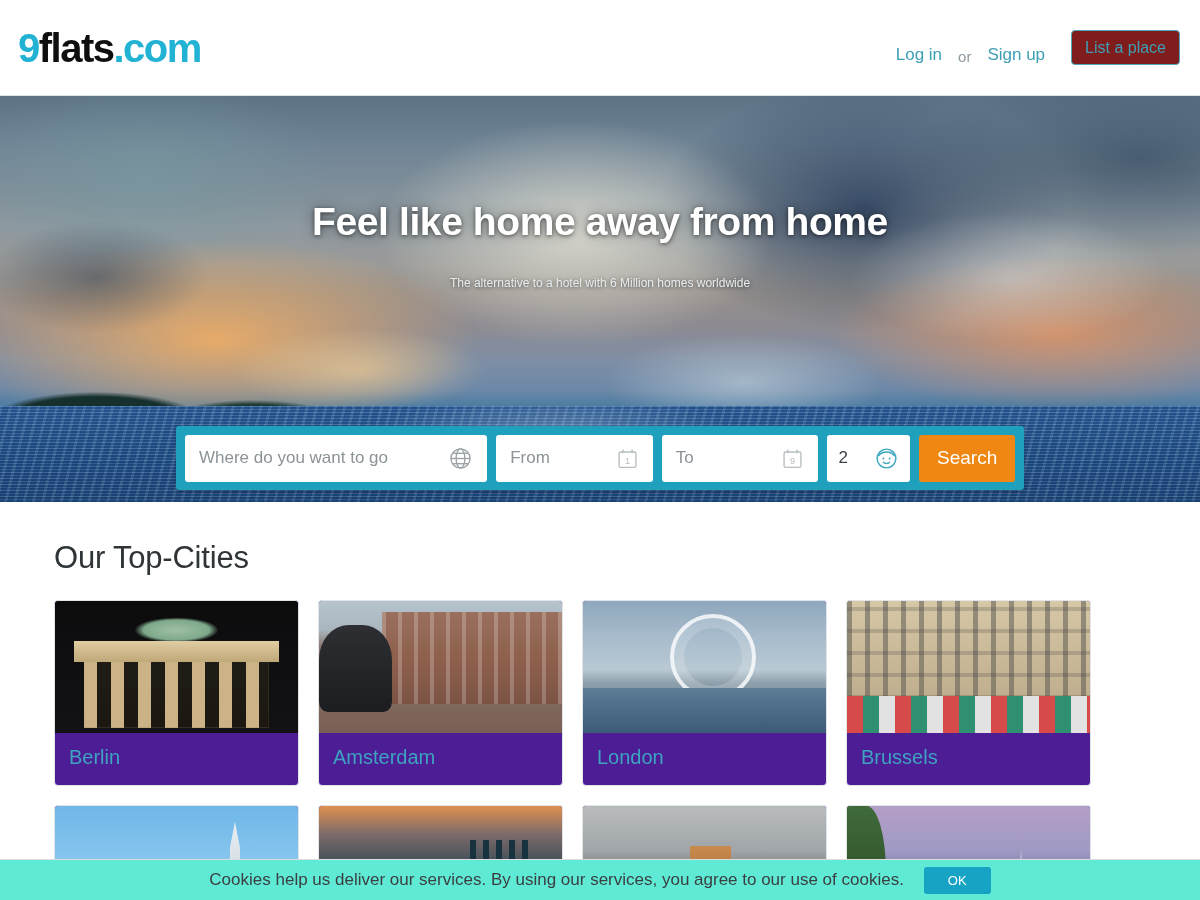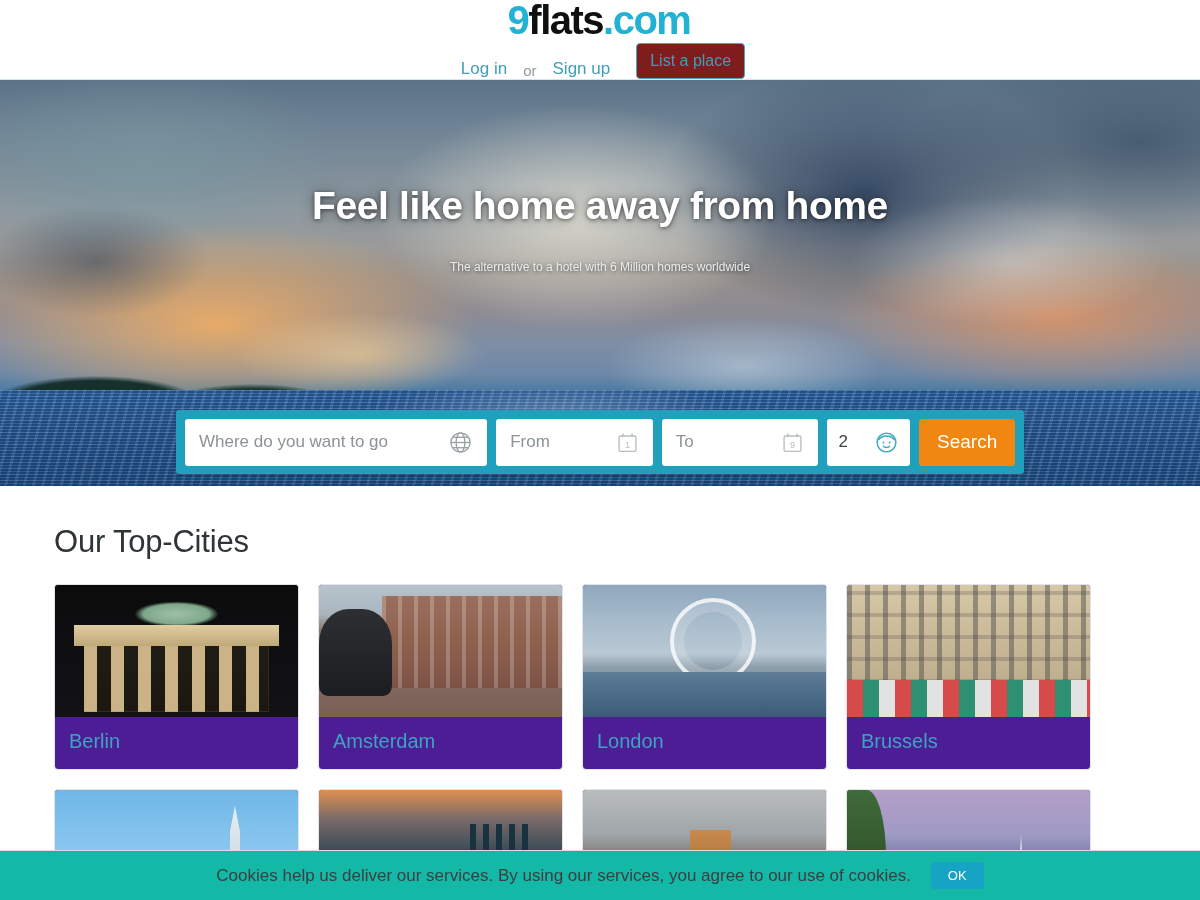--- a/index.html
+++ b/index.html
@@ -7,27 +7,27 @@
   html, body {
     width: 1200px; height: 900px;
     font-family: "Liberation Sans", sans-serif;
     background: #ffffff;
     overflow: hidden;
   }
   body { position: relative; }
 
   
   .header {
-    height: 80px; width: 1200px;
+    height: 96px; width: 1200px;
     background: #ffffff;
     border-bottom: 1px solid #d8e4e8;
     display: flex; align-items: center;
     justify-content: space-between;
     padding: 0 20px 0 18px;
-    position: relative; z-index: 5; flex-direction: column;
+    position: relative; z-index: 5;
   }
   .logo {
     font-size: 40px; font-weight: bold; letter-spacing: -1.5px;
     line-height: 1; white-space: nowrap; cursor: pointer;
   }
   .logo .c { color: #21b2d4; }
   .logo .k { color: #0f0f0f; }
   .nav { display: flex; align-items: flex-end; gap: 4px; }
   .nav a {
     color: #3d9fb5; font-size: 17px; text-decoration: none;
@@ -267,29 +267,29 @@
   }
   .img-paris::after {
     content: ""; position: absolute; left: 0; width: 16%; top: 0; bottom: 0;
     background: linear-gradient(to bottom, #3f6a3a, #27441f);
     border-radius: 0 50% 40% 0;
   }
 
   
   .cookiebar {
     position: absolute; left: 0; bottom: 0;
-    width: 1200px; height: 50px;
-    background: #14b8a6; border-top: 1px solid #dcdcdc;
+    width: 1200px; height: 41px;
+    background: #5eead4; border-top: 1px solid #dcdcdc;
     display: flex; align-items: center; justify-content: center;
     gap: 20px; z-index: 20;
   }
   .cookie-text { font-size: 17px; color: #3b3f41; }
   .btn-ok {
     background: #17a3c4; color: #fff; border: 0; border-radius: 3px;
-    font-size: 13px; padding: 6px 17px; cursor: pointer;
+    font-size: 13px; padding: 6px 24px; cursor: pointer;
     font-family: "Liberation Sans", sans-serif;
   }
 </style>
 </head>
 <body>
 
 <div class="header">
   <div class="logo">
     <span class="c">9</span><span class="k">flats</span><span class="c">.com</span>
   </div>

